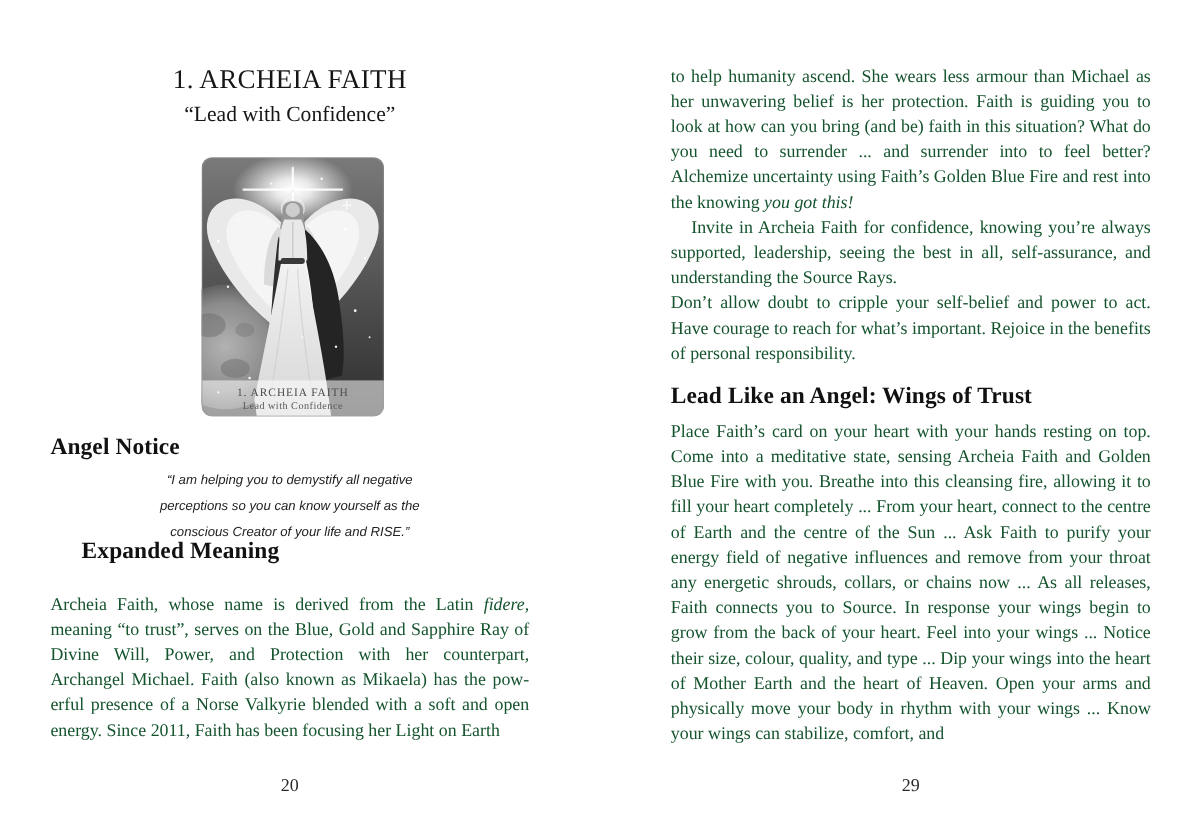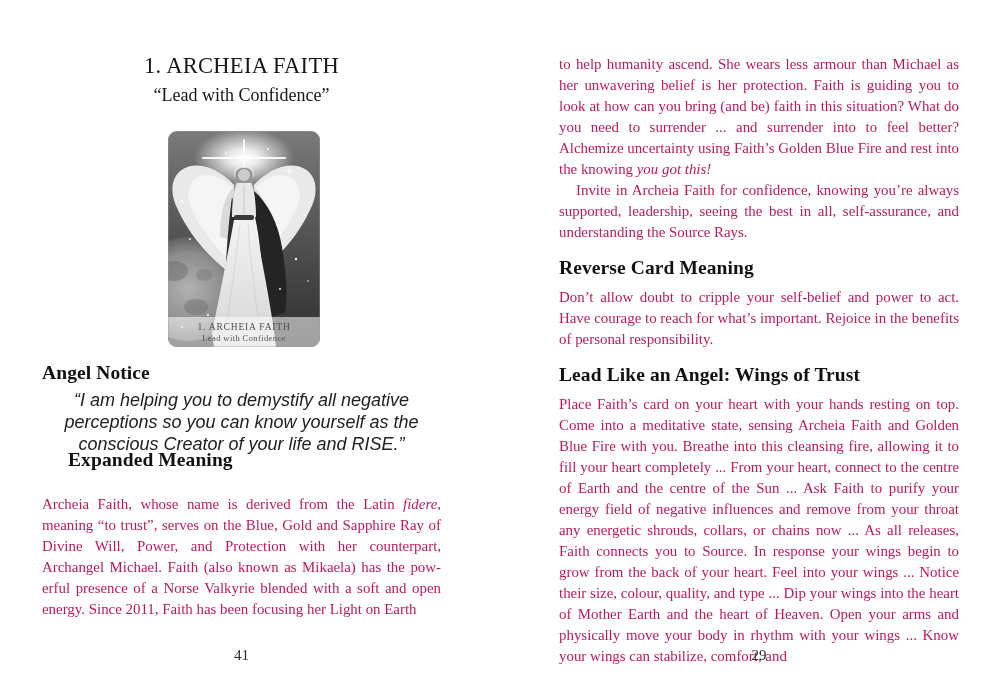--- a/index.html
+++ b/index.html
@@ -20,23 +20,23 @@
   .card-wrap{left:168px;top:131px;width:152px;height:216px;}
   .section-heading{
     font-weight:bold;font-size:19.5px;line-height:23px;color:#111;margin:0;
     letter-spacing:0.1px;
   }
   .h-angel{top:361px;}
   .h-expanded{top:448px;margin-left:26px;}
   .quote{
     top:389px;text-align:center;white-space:pre-line;
     font-family:"Liberation Sans", sans-serif;font-style:italic;
-    font-size:18px;line-height:22px;color:#222;
+    font-size:11px;line-height:22px;color:#222;
   }
-  .body-text{font-size:14.9px;line-height:21px;text-align:justify;color:#be185d;}
+  .body-text{font-size:14.9px;line-height:21px;text-align:justify;color:#14532d;}
   .body-text p{margin:0;}
   .body-text p.indent{text-indent:17px;}
   .body-left{top:494px;}
   .right-flow{top:54px;}
   .right-flow .section-heading{margin:13px 0 8px 0;}
   .page-number{top:646px;text-align:center;font-size:15px;line-height:18px;color:#2a2a2a;}
   em{font-style:italic;}
 </style>
 </head>
 <body>
@@ -148,33 +148,32 @@
   <h2 class="abs col-left-x section-heading h-angel">Angel Notice</h2>
 
   <div class="abs col-left-x quote">“I am helping you to demystify all negative
 perceptions so you can know yourself as the
 conscious Creator of your life and RISE.”</div>
 
   <h2 class="abs col-left-x section-heading h-expanded">Expanded Meaning</h2>
 
   <div class="abs col-left-x body-text body-left"><span>Archeia Faith, whose name is derived from the Latin </span><em>fidere</em><span>, meaning “to trust”, serves on the Blue, Gold and Sapphire Ray of Divine Will, Power, and Protection with her counterpart, Archangel Michael. Faith (also known as Mikaela) has the pow­erful presence of a Norse Valkyrie blended with a soft and open energy. Since 2011, Faith has been focusing her Light on Earth</span></div>
 
-  <div class="abs col-left-x page-number">41</div>
+  <div class="abs col-left-x page-number">20</div>
 </div>
 
 <div>
 
   <div class="abs col-right-x right-flow">
 
     <div class="body-text">
       <p><span>to help humanity ascend. She wears less armour than Michael as her unwavering belief is her protection. Faith is guiding you to look at how can you bring (and be) faith in this situation? What do you need to surrender ... and surrender into to feel better? Alchemize uncertainty using Faith’s Golden Blue Fire and rest into the knowing </span><em>you got this!</em></p>
       <p class="indent"><span>Invite in Archeia Faith for confidence, knowing you’re always supported, leadership, seeing the best in all, self-assur­ance, and understanding the Source Rays.</span></p>
     </div>
 
-    <h2 class="section-heading">Reverse Card Meaning</h2>
 
     <div class="body-text"><span>Don’t allow doubt to cripple your self-belief and power to act. Have courage to reach for what’s important. Rejoice in the ben­efits of personal responsibility.</span></div>
 
     <h2 class="section-heading">Lead Like an Angel: Wings of Trust</h2>
 
     <div class="body-text"><span>Place Faith’s card on your heart with your hands resting on top. Come into a meditative state, sensing Archeia Faith and Golden Blue Fire with you. Breathe into this cleansing fire, allowing it to fill your heart completely ... From your heart, connect to the centre of Earth and the centre of the Sun ... Ask Faith to purify your energy field of negative influences and remove from your throat any energetic shrouds, collars, or chains now ... As all releases, Faith connects you to Source. In response your wings begin to grow from the back of your heart. Feel into your wings ... Notice their size, colour, quality, and type ... Dip your wings into the heart of Mother Earth and the heart of Heaven. Open your arms and physically move your body in rhythm with your wings ... Know your wings can stabilize, comfort, and</span></div>
   </div>
 
   <div class="abs col-right-x page-number">29</div>
 </div>

